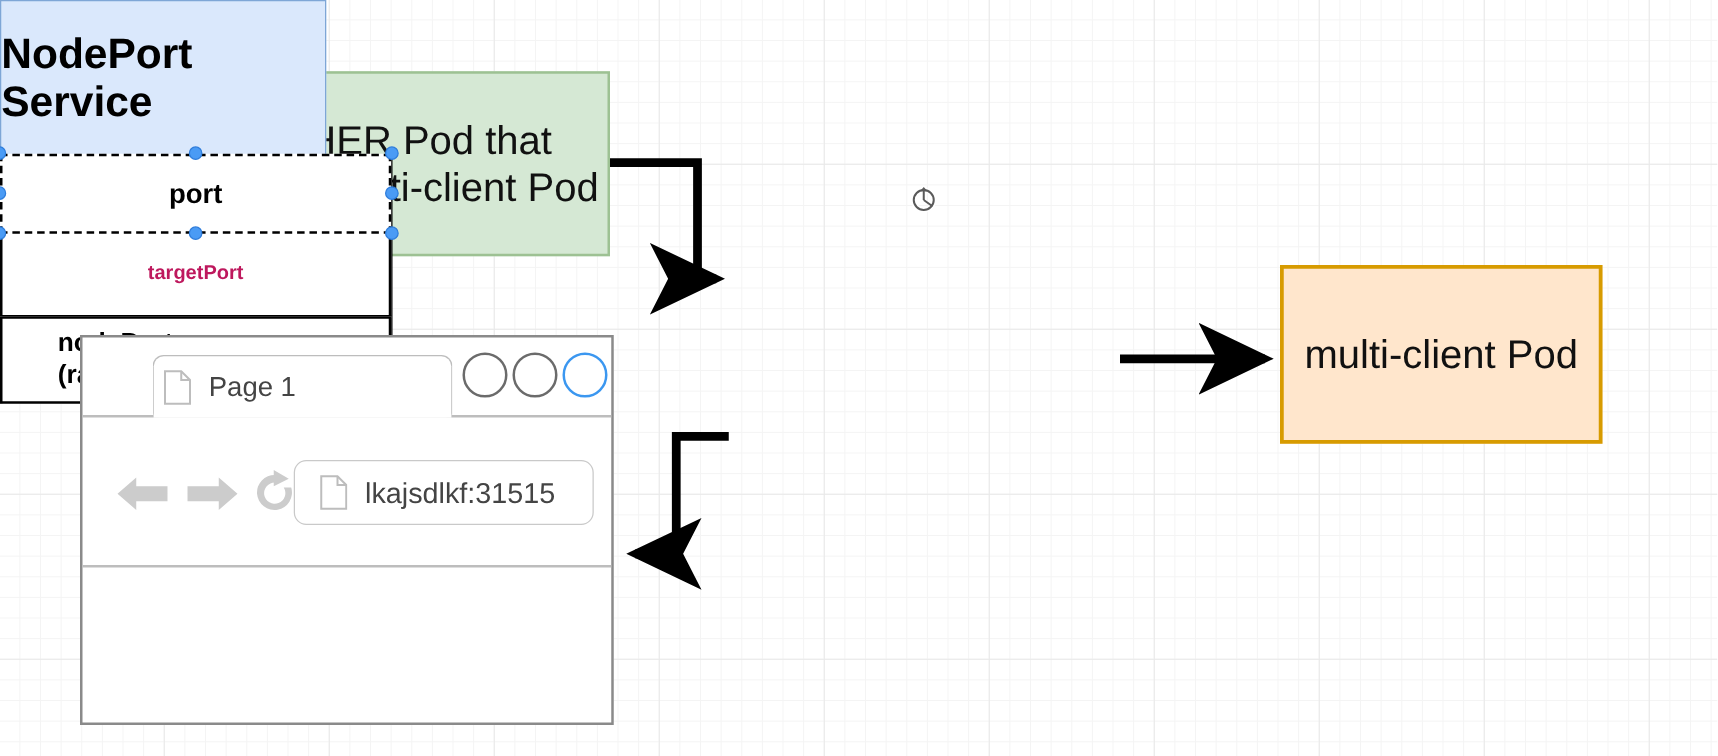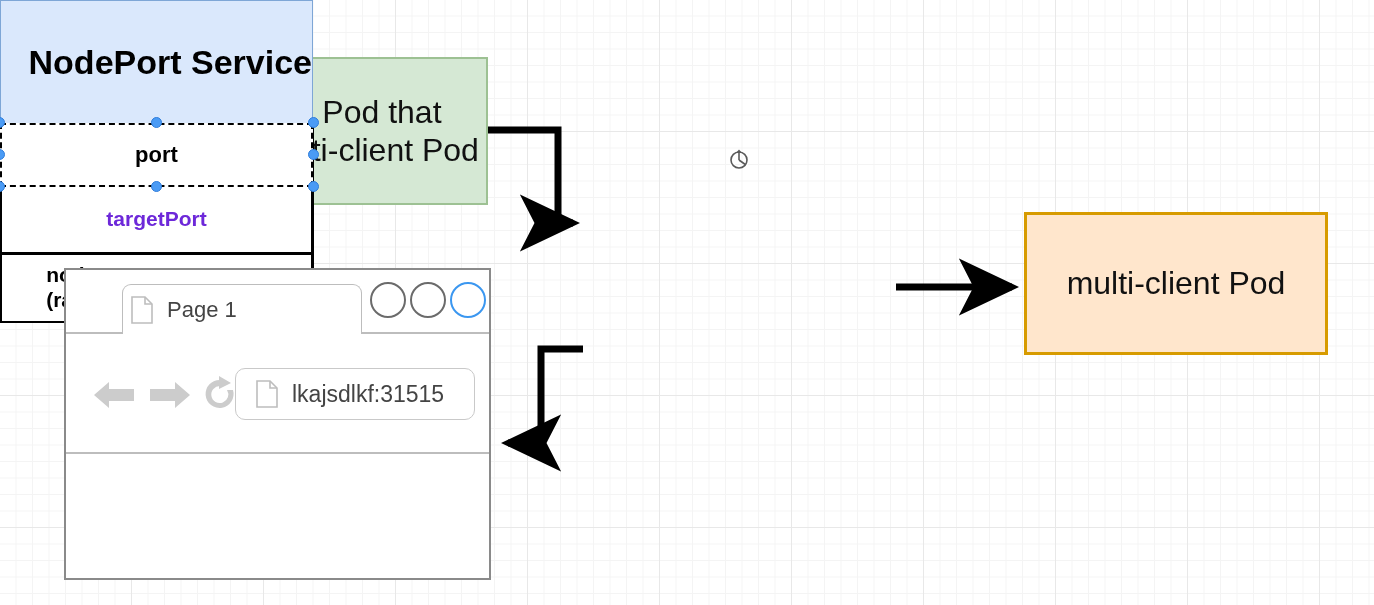--- a/index.html
+++ b/index.html
@@ -41,21 +41,21 @@
     line-height: 1.20;
     padding: 0 6px;
   }
 
   
   #nodeport-service {
     left: 583px; top: 62px; width: 313px; height: 322px;
   }
   #svc-header {
     position: absolute;
-    left: 0; top: 0; width: 313px; height: 126px;
+    left: 0; top: 0; width: 261px; height: 126px;
     box-sizing: border-box;
     background: #dae8fc;
     border: 1.5px solid #7ea6d6;
     display: flex; align-items: center; justify-content: flex-end;
     font-size: 34px; font-weight: bold; color: #000;
     line-height: 1.15;
   }
   #svc-row-port {
     position: absolute;
     left: 0; top: 123px; width: 313px; height: 64px;
@@ -66,21 +66,21 @@
     font-size: 22px; font-weight: bold; color: #000;
   }
   #svc-row-targetport {
     position: absolute;
     left: 0; top: 186px; width: 313px; height: 68px;
     box-sizing: border-box;
     background: #ffffff;
     border: 2.5px solid #000000;
     border-top: none;
     display: flex; align-items: center; justify-content: center;
-    font-size: 21px; font-weight: bold; color: #6d28d9;
+    font-size: 16px; font-weight: bold; color: #be185d;
   }
   #svc-row-nodeport {
     position: absolute;
     left: 0; top: 253px; width: 313px; height: 70px;
     box-sizing: border-box;
     background: #ffffff;
     border: 2.5px solid #000000;
     display: flex; align-items: center; justify-content: center;
     font-size: 21px; font-weight: bold; color: #000;
     line-height: 1.18;
@@ -98,21 +98,21 @@
     width: 11px; height: 11px;
     border-radius: 50%;
     background: #4a9bf5;
     border: 1px solid #2f7ddb;
     box-sizing: border-box;
     z-index: 20;
   }
 
   
   #multi-client-pod {
-    left: 1024px; top: 212px; width: 304px; height: 143px;
+    left: 1024px; top: 212px; width: 258px; height: 143px;
     background: #ffe6cc;
     border: 3px solid #d79b00;
     font-size: 32px;
     color: #111;
     line-height: 1.20;
   }
 
   
   #browser-window {
     position: absolute;

